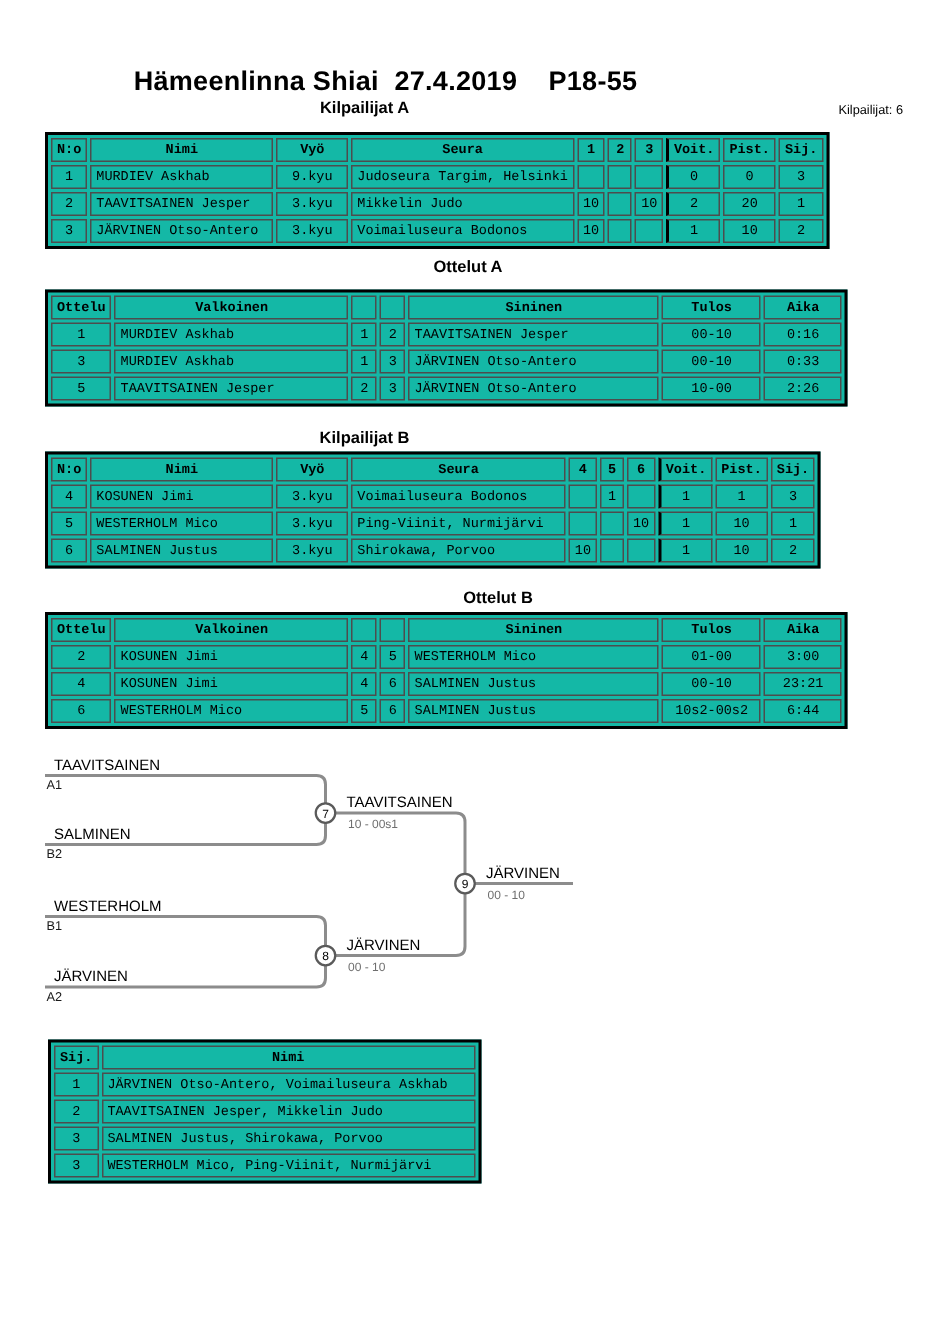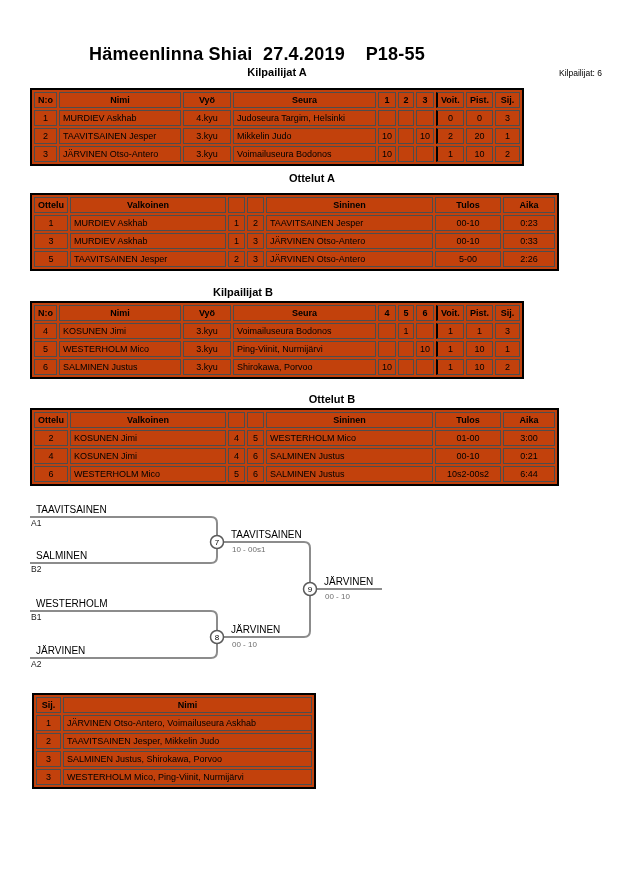--- a/index.html
+++ b/index.html
@@ -3,21 +3,21 @@
 <meta charset="utf-8">
 <style>
   html,body { margin:0; padding:0; background:#ffffff; }
   body { width:630px; height:891px; position:relative; font-family:"Liberation Sans", sans-serif; color:#000; }
   .abs { position:absolute; }
 
   .page-title { top:44px; left:0; width:514px; text-align:center; font-size:18px; font-weight:bold; white-space:pre; letter-spacing:0.2px; }
   .sec-title { font-weight:bold; font-size:11px; text-align:center; white-space:pre; }
   .count-label { top:68px; right:28px; font-size:8.5px; }
 
-  table.grid { border-collapse:separate; border-spacing:2px; border:2px solid #000; background:#c2410c; table-layout:fixed; }
+  table.grid { border-collapse:separate; border-spacing:2px; border:2px solid #000; background:#14b8a6; table-layout:fixed;font-family:Liberation Mono, monospace; }
   table.grid th, table.grid td {
     border:1px solid #4d4d4d; box-sizing:border-box; height:16px;
     font-size:9px; padding:0 3px; white-space:nowrap; overflow:visible;
     vertical-align:middle; font-weight:normal;
   }
   table.grid th { font-weight:bold; text-align:center; }
   .c { text-align:center; } .l { text-align:left; } .hl { text-align:left; }
   .thickL { border-left:2px solid #000 !important; }
 
   svg text { font-family:"Liberation Sans", sans-serif; }
@@ -26,21 +26,21 @@
   .win-name { font-size:10px; fill:#000; }
   .score { font-size:8px; fill:#6e6e6e; }
   .mnum { font-size:8px; fill:#000; text-anchor:middle; }
   .bline { stroke:#8c8c8c; stroke-width:2; fill:none; }
   .mcircle { fill:#fff; stroke:#5a5a5a; stroke-width:1.5; }
 </style>
 </head>
 <body>
 
 <div class="abs page-title">Hämeenlinna Shiai  27.4.2019    P18-55</div>
-<div class="abs sec-title" style="top:66px; left:0; width:486px;margin-left:34px;">Kilpailijat A</div>
+<div class="abs sec-title" style="top:66px; left:0; width:486px;">Kilpailijat A</div>
 <div class="abs count-label">Kilpailijat: 6</div>
 
 <table class="grid abs" style="top:88px; left:30px;">
   <colgroup>
     <col style="width:21px">
       <col style="width:122px">
       <col style="width:48px">
       <col style="width:143px">
     <col style="width:16px">
       <col style="width:16px">
@@ -58,21 +58,21 @@
     <th>1</th>
     <th>2</th>
     <th>3</th>
     <th class="thickL">Voit.</th>
     <th>Pist.</th>
     <th>Sij.</th>
   </tr>
   <tr>
     <td class="c">1</td>
     <td class="l">MURDIEV Askhab</td>
-    <td class="c">4.kyu</td>
+    <td class="c">9.kyu</td>
     <td class="l">Judoseura Targim, Helsinki</td>
     <td class="c"></td>
     <td class="c"></td>
     <td class="c"></td>
     <td class="c thickL">0</td>
     <td class="c">0</td>
     <td class="c">3</td>
   </tr>
   <tr>
     <td class="c">2</td>
@@ -122,38 +122,38 @@
     <th>Tulos</th>
     <th>Aika</th>
   </tr>
   <tr>
     <td class="c">1</td>
     <td class="l">MURDIEV Askhab</td>
     <td class="c">1</td>
     <td class="c">2</td>
     <td class="l">TAAVITSAINEN Jesper</td>
     <td class="c">00-10</td>
-    <td class="c">0:23</td>
+    <td class="c">0:16</td>
   </tr>
   <tr>
     <td class="c">3</td>
     <td class="l">MURDIEV Askhab</td>
     <td class="c">1</td>
     <td class="c">3</td>
     <td class="l">JÄRVINEN Otso-Antero</td>
     <td class="c">00-10</td>
     <td class="c">0:33</td>
   </tr>
   <tr>
     <td class="c">5</td>
     <td class="l">TAAVITSAINEN Jesper</td>
     <td class="c">2</td>
     <td class="c">3</td>
     <td class="l">JÄRVINEN Otso-Antero</td>
-    <td class="c">5-00</td>
+    <td class="c">10-00</td>
     <td class="c">2:26</td>
   </tr>
 </tbody>
   </table>
 
 <div class="abs sec-title" style="top:286px; left:0; width:486px;">Kilpailijat B</div>
 <table class="grid abs" style="top:301px; left:30px;">
   <colgroup>
     <col style="width:21px">
       <col style="width:122px">
@@ -248,21 +248,21 @@
     <td class="c">01-00</td>
     <td class="c">3:00</td>
   </tr>
   <tr>
     <td class="c">4</td>
     <td class="l">KOSUNEN Jimi</td>
     <td class="c">4</td>
     <td class="c">6</td>
     <td class="l">SALMINEN Justus</td>
     <td class="c">00-10</td>
-    <td class="c">0:21</td>
+    <td class="c">23:21</td>
   </tr>
   <tr>
     <td class="c">6</td>
     <td class="l">WESTERHOLM Mico</td>
     <td class="c">5</td>
     <td class="c">6</td>
     <td class="l">SALMINEN Justus</td>
     <td class="c">10s2-00s2</td>
     <td class="c">6:44</td>
   </tr>

